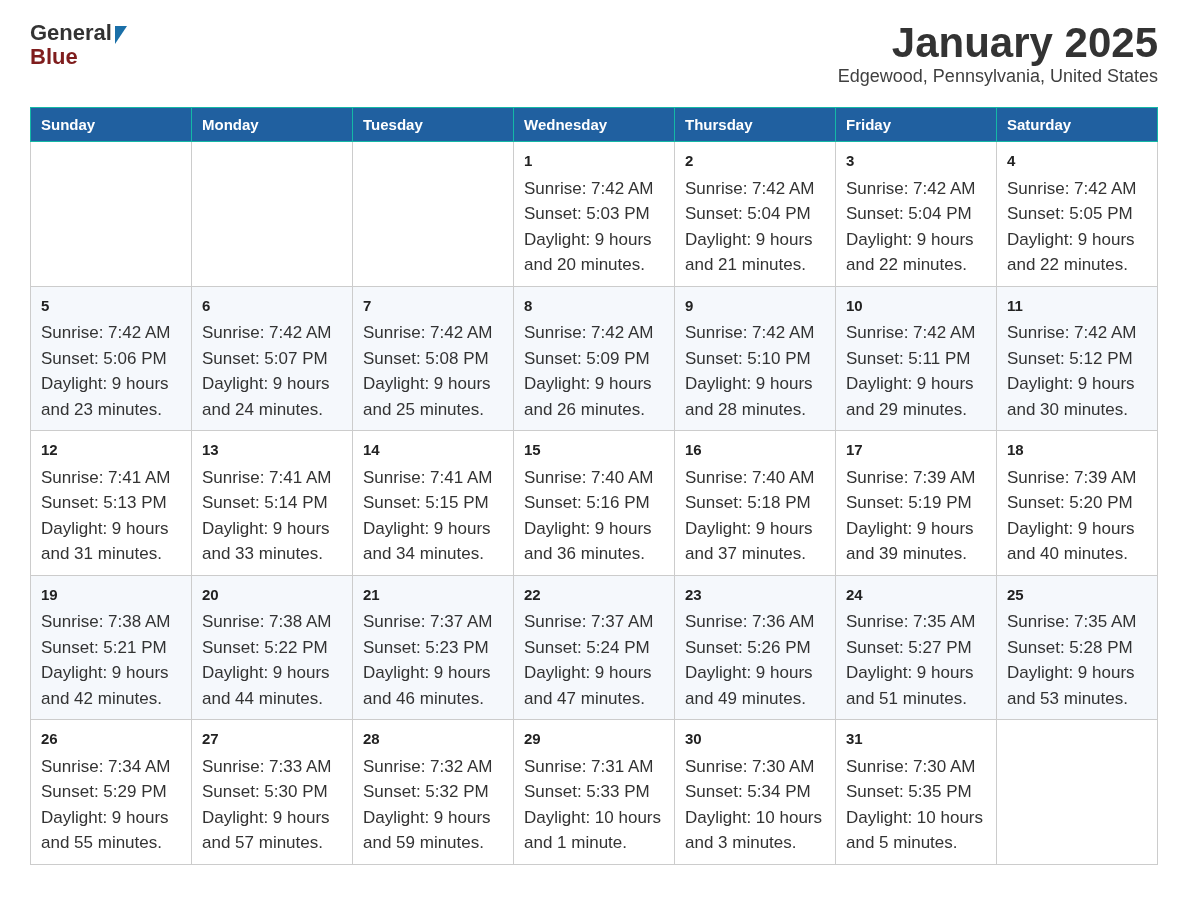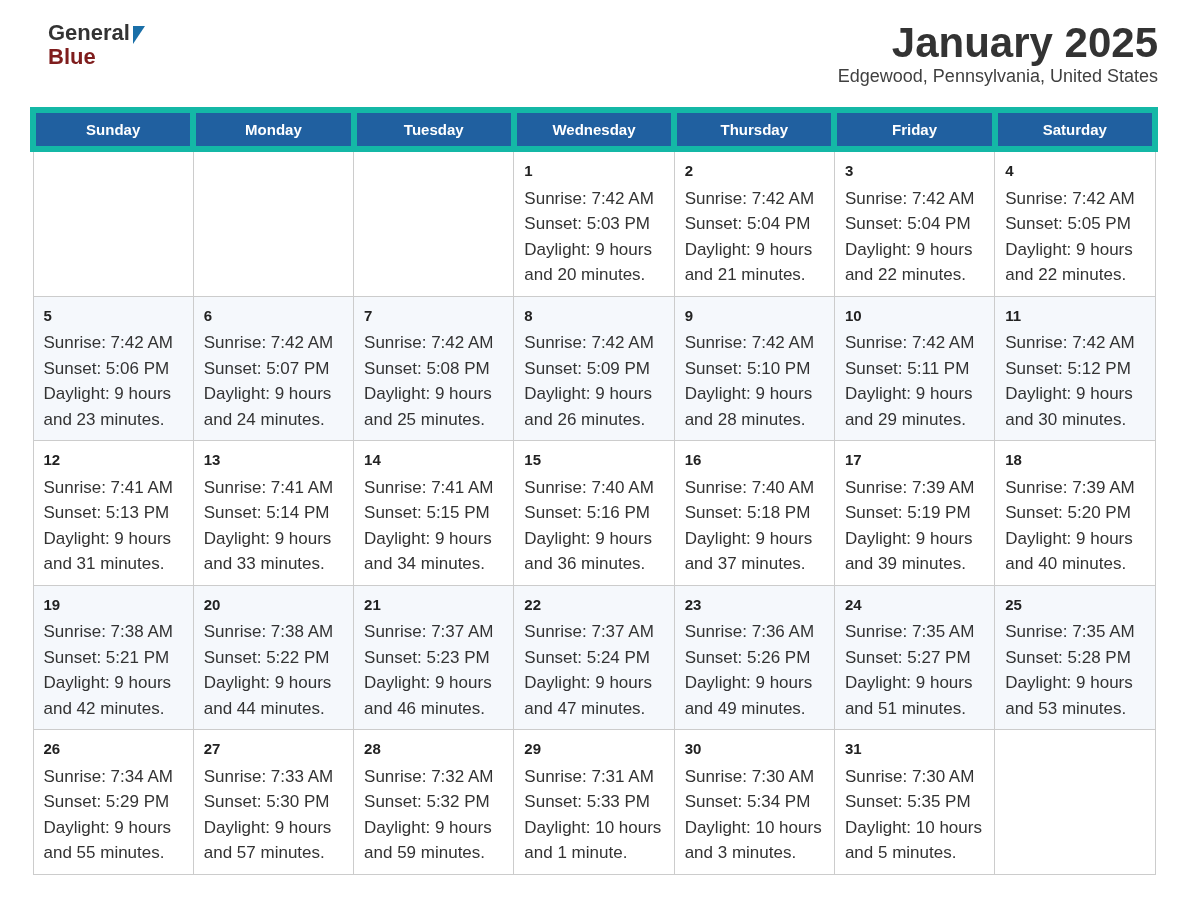--- a/index.html
+++ b/index.html
@@ -20,21 +20,20 @@
       align-items: center;
     }
     .logo-text-general {
       font-size: 22px;
       font-weight: bold;
       color: #333;
     }
     .logo-wrapper {
       display: flex;
       flex-direction: column;
-      margin-left: 18px;
     }
     .logo-line1 {
       display: flex;
       align-items: center;
     }
     .logo-line2 {
       color: #7f1d1d;
       font-size: 22px;
       font-weight: bold;
       line-height: 1;
@@ -55,24 +54,24 @@
     }
     table {
       width: 100%;
       border-collapse: collapse;
       table-layout: fixed;
     }
     thead tr th {
       background-color: #2060a0;
       color: #fff;
       padding: 8px 10px;
-      text-align: center;
+      text-align: left;
       font-size: 15px;
       font-weight: bold;
-      border: 6px solid #14b8a6;
+      border: 1px solid #14b8a6;
     }
     tbody tr td {
       vertical-align: top;
       padding: 8px 10px;
       border: 1px solid #ccc;
       font-size: 13px;
       line-height: 1.5;
       min-height: 90px;
     }
     tbody tr:nth-child(odd) td {

